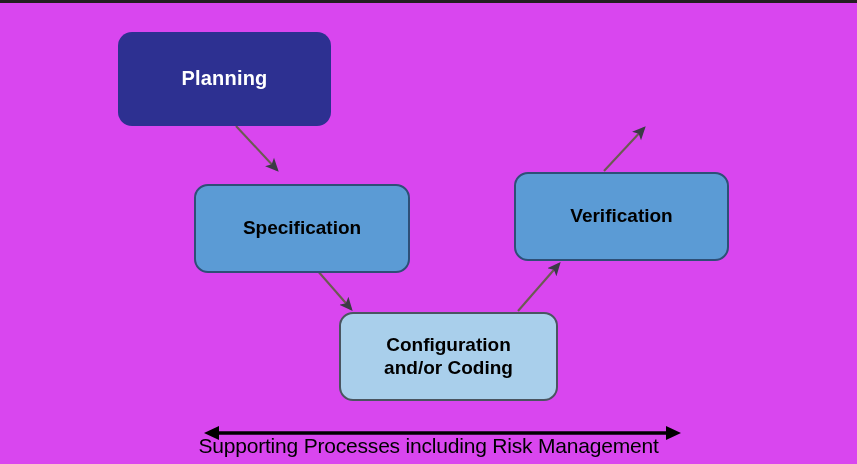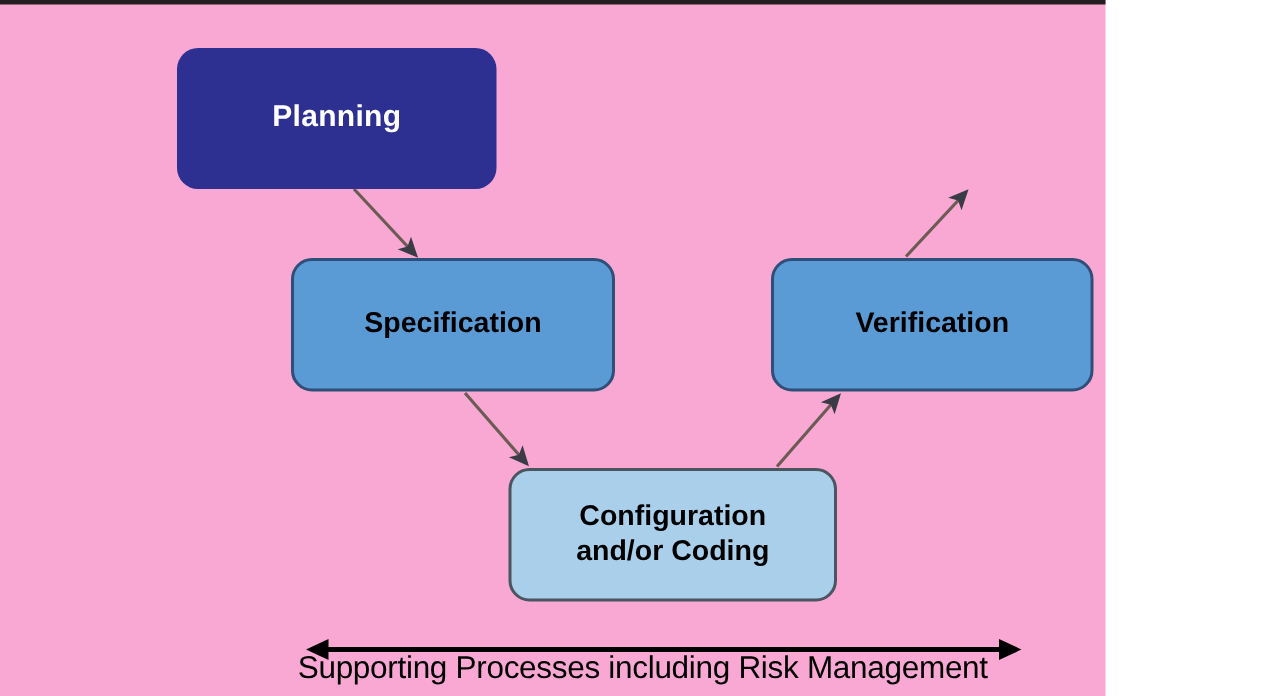--- a/index.html
+++ b/index.html
@@ -2,23 +2,23 @@
 <html><head>
 <meta charset="utf-8">
 <style>
   html, body {
     margin: 0;
     padding: 0;
     background: #ffffff;
   }
   #canvas {
     position: relative;
-    width: 737px;
+    width: 857px;
     height: 464px;
-    background: #f9a8d4;
+    background: #d946ef;
     overflow: hidden;
     font-family: "Liberation Sans", sans-serif;
   }
   #top-rule {
     position: absolute;
     left: 0;
     top: 0;
     width: 857px;
     height: 3px;
     background: #231f20;
@@ -55,21 +55,21 @@
   .node-build {
     background: #a9cfeb;
     color: #000000;
     border: 2px solid #4a5560;
     border-radius: 14px;
     font-size: 19px;
     font-weight: bold;
   }
   #planning  { left: 118px; top: 32px;  width: 213px; height: 94px; }
   #reporting { left: 560px; top: 32px;  width: 215px; height: 94px; }
-  #specification { left: 194px; top: 172px; width: 216px; height: 89px; align-items: center; }
+  #specification { left: 194px; top: 184px; width: 216px; height: 89px; align-items: center; }
   #verification  { left: 478px; top: 172px; width: 215px; height: 89px; margin-left: 36px; }
   #configuration { left: 339px; top: 312px; width: 219px; height: 89px; }
 
   #connectors {
     position: absolute;
     left: 0;
     top: 0;
     width: 857px;
     height: 464px;
     pointer-events: none;

